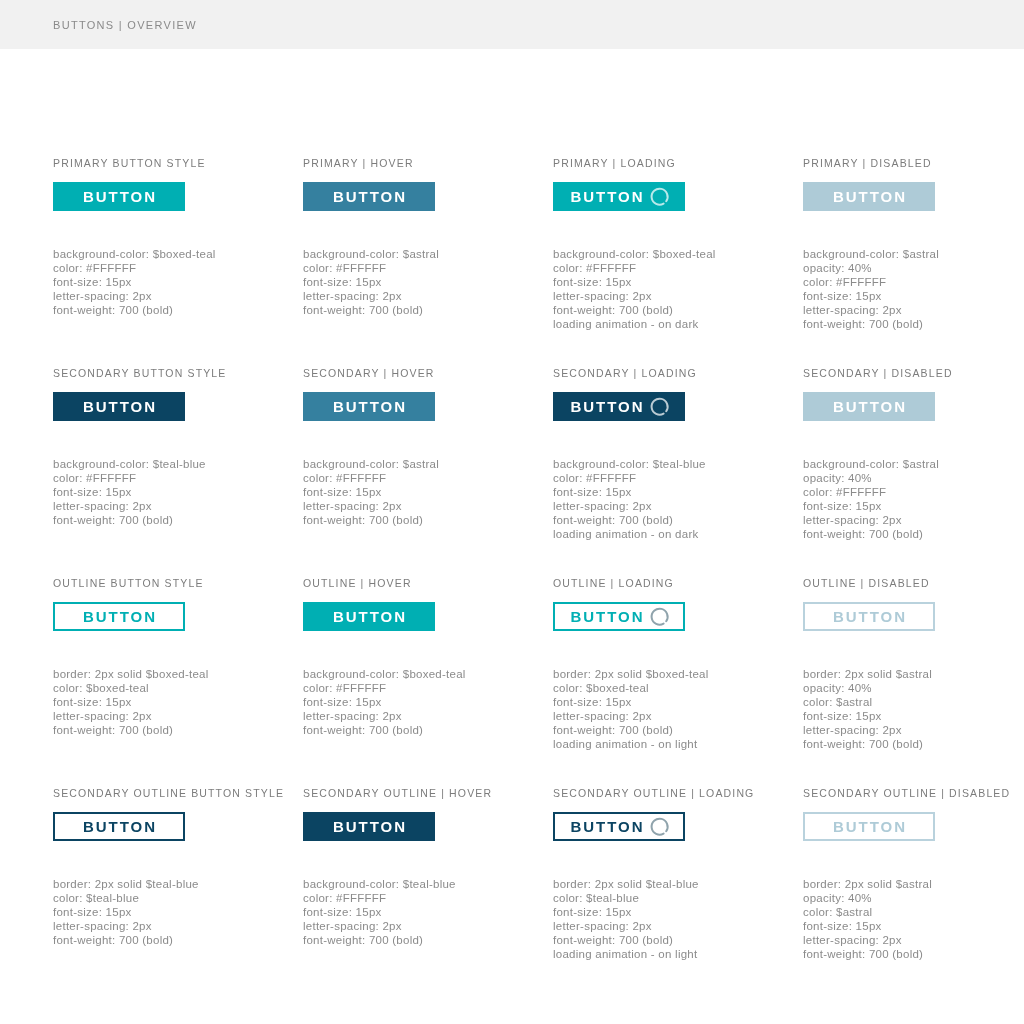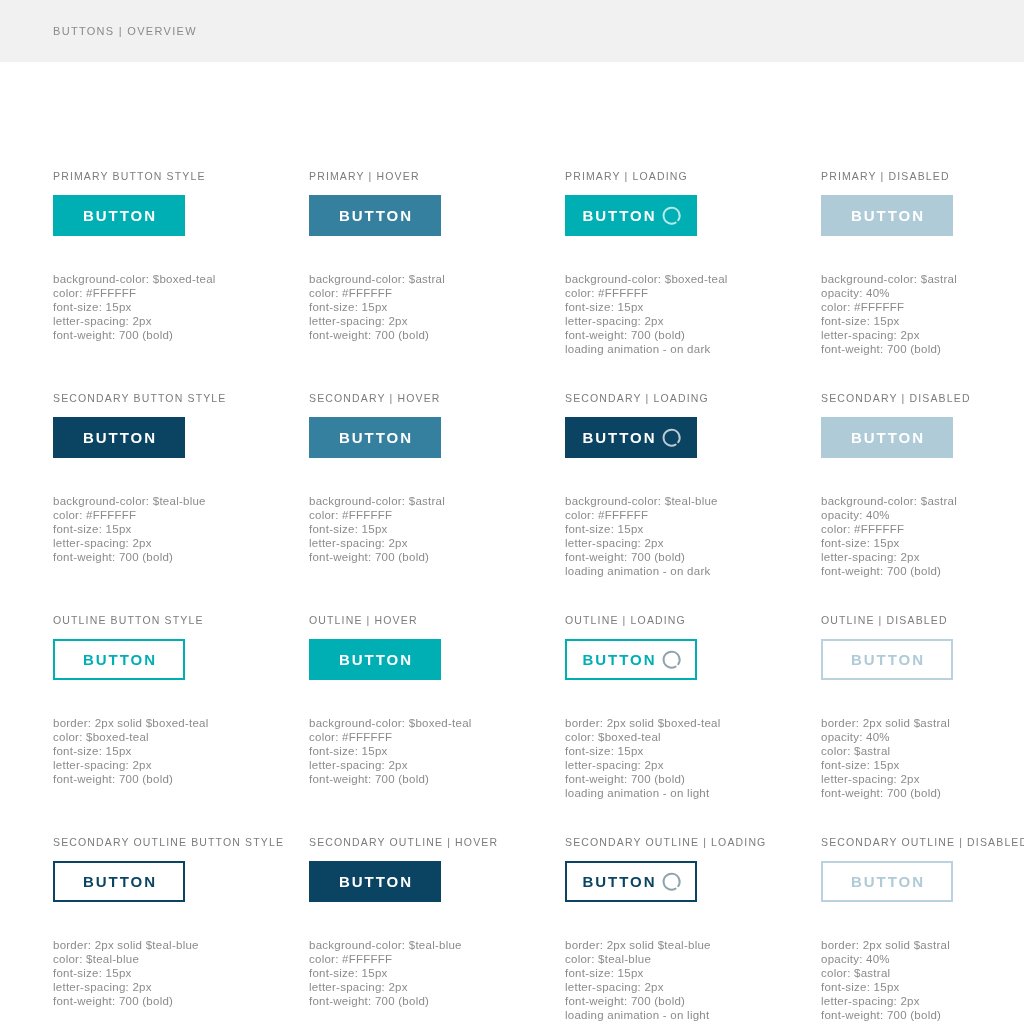--- a/index.html
+++ b/index.html
@@ -9,21 +9,21 @@
   body {
     width: 1024px;
     height: 1024px;
     background: #FFFFFF;
     font-family: "Liberation Sans", sans-serif;
     overflow: hidden;
   }
 
   
   .header-bar {
-    height: 62px;
+    height: 49px;
     background: #F1F1F1;
     display: flex;
     align-items: center;
     padding-left: 53px;
     box-sizing: border-box;
   }
   .header-title {
     font-size: 11px;
     letter-spacing: 1.3px;
     color: #8A8A8A;
@@ -32,41 +32,40 @@
   }
 
   
   .grid {
     padding: 108px 0 0 53px;
     box-sizing: border-box;
   }
   .row {
     display: flex;
     margin-bottom: 20px;
-    gap: 6px;
   }
   .cell {
     width: 250px;
     flex: 0 0 250px;
   }
   .cell.last { width: 224px; flex: 0 0 224px; }
 
   .cell-label {
     font-size: 10.5px;
     letter-spacing: 1.15px;
     color: #7C7C7C;
     text-transform: uppercase;
     white-space: nowrap;
     margin-bottom: 13px;
   }
 
   
   .btn {
     width: 132px;
-    height: 41px;
+    height: 29px;
     box-sizing: border-box;
     display: flex;
     align-items: center;
     justify-content: center;
     font-size: 15px;
     font-weight: 700;
     letter-spacing: 2px;
     line-height: 1;
     border: 0;
     padding: 0;

